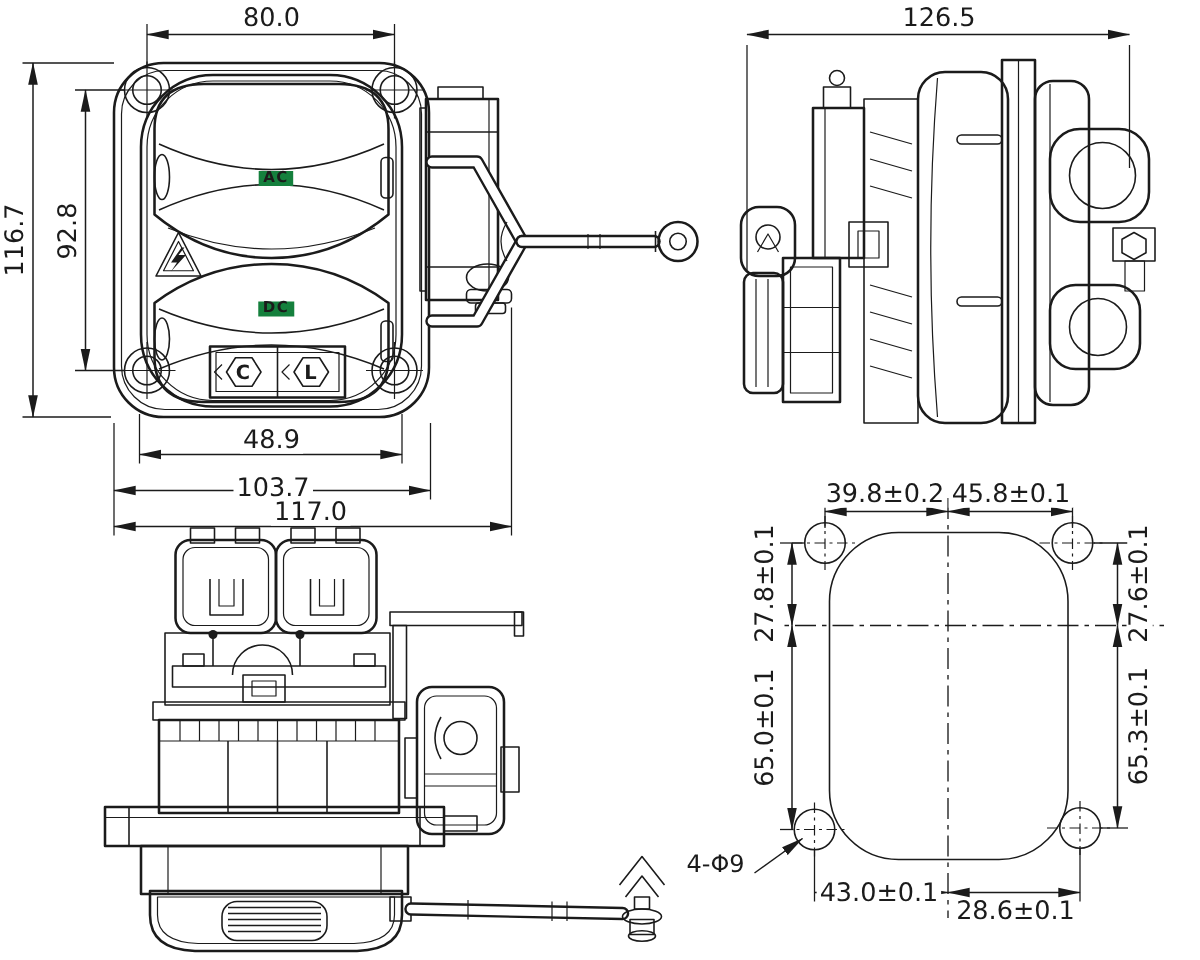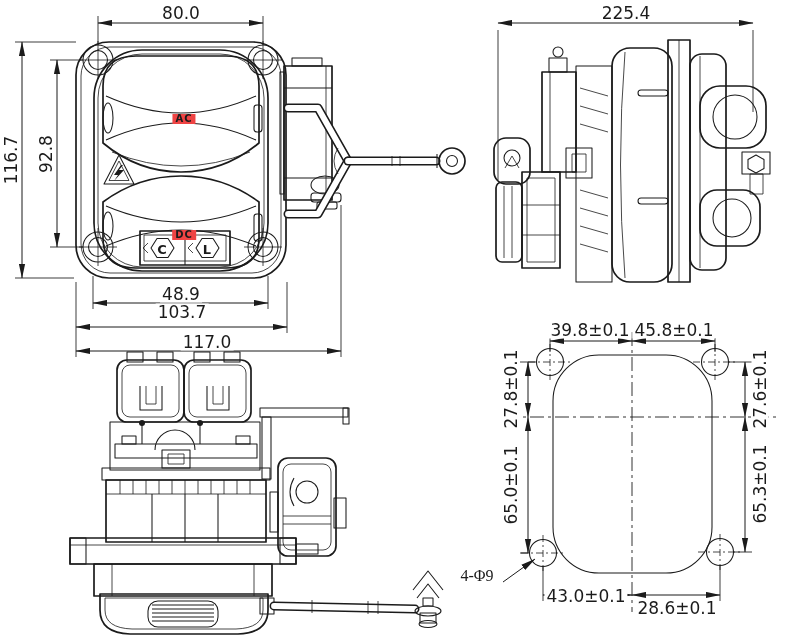--- a/index.html
+++ b/index.html
@@ -3,23 +3,23 @@
 <meta charset="utf-8">
 <style>
   html,body{margin:0;padding:0;background:#e8e8e8;}
   #canvas{position:relative;width:800px;height:640px;background:#ffffff;overflow:hidden;
           font-family:"DejaVu Sans","Liberation Sans",sans-serif;}
   svg{position:absolute;left:0;top:0;}
   .lbl{position:absolute;transform:translate(-50%,-50%);white-space:nowrap;
        color:#1b1b1b;font-size:17px;line-height:1;background:#fff;padding:0 2px;}
   .vlbl{position:absolute;transform:translate(-50%,-50%) rotate(-90deg);white-space:nowrap;
        color:#1b1b1b;font-size:17px;line-height:1;background:#fff;padding:0 2px;}
-  .port{font-size:10px;font-weight:600;letter-spacing:1px;background:#ef4444;padding:0 3px;}
+  .port{font-size:10px;font-weight:600;letter-spacing:1px;background:#15803d;padding:0 3px;}
   .badge{font-size:13px;font-weight:700;background:transparent;padding:0;}
-  .note{font-size:16px;font-family:Liberation Serif, serif;}
+  .note{font-size:16px;}
   
   .o16{stroke:#1b1b1b;stroke-width:1.7;fill:none;stroke-linejoin:round;}
   .o10{stroke:#1b1b1b;stroke-width:1.05;fill:none;stroke-linejoin:round;}
   .o08{stroke:#1b1b1b;stroke-width:0.8;fill:none;stroke-linejoin:round;}
   .dimline{stroke:#1b1b1b;stroke-width:1;fill:none;marker-start:url(#ar);marker-end:url(#ar);}
   .ldr{stroke:#1b1b1b;stroke-width:1;fill:none;marker-end:url(#ar);}
   .ext{stroke:#1b1b1b;stroke-width:0.85;fill:none;}
   .cl{stroke:#1b1b1b;stroke-width:0.9;fill:none;stroke-dasharray:14 4 3 4;}
   .hc{stroke:#1b1b1b;stroke-width:0.8;fill:none;stroke-dasharray:7 3 2 3;}
   .so{stroke:#1b1b1b;stroke-width:9;fill:none;stroke-linejoin:round;stroke-linecap:round;}
@@ -347,30 +347,30 @@
       <line class="dimline" x1="632" y1="595" x2="720" y2="595"></line>
       <line class="ldr" x1="503" y1="582" x2="535" y2="559"></line>
     </g>
   </g>
 </svg>
 
 <span class="lbl" style="left:181px;top:13px">80.0</span>
 <span class="vlbl" style="left:11px;top:160px">116.7</span>
 <span class="vlbl" style="left:46px;top:154px">92.8</span>
 <span class="lbl" style="left:181px;top:294px">48.9</span>
-<span class="lbl" style="left:182px;top:312px">103.7</span>
+<span class="lbl" style="left:182px;top:326px">103.7</span>
 <span class="lbl" style="left:207px;top:342px">117.0</span>
 <span class="lbl port" style="left:184px;top:119px">AC</span>
-<span class="lbl port" style="left:184px;top:235px">DC</span>
+<span class="lbl port" style="left:184px;top:206px">DC</span>
 <span class="lbl badge" style="left:162px;top:249px">C</span>
 <span class="lbl badge" style="left:207px;top:249px">L</span>
 
-<span class="lbl" style="left:626px;top:13px">225.4</span>
-
-<span class="lbl" style="left:590px;top:330px">39.8±0.1</span>
+<span class="lbl" style="left:626px;top:13px">126.5</span>
+
+<span class="lbl" style="left:590px;top:330px">39.8±0.2</span>
 <span class="lbl" style="left:674px;top:330px">45.8±0.1</span>
 <span class="vlbl" style="left:511px;top:389px">27.8±0.1</span>
 <span class="vlbl" style="left:511px;top:485px">65.0±0.1</span>
 <span class="vlbl" style="left:760px;top:389px">27.6±0.1</span>
 <span class="vlbl" style="left:760px;top:484px">65.3±0.1</span>
 <span class="lbl" style="left:586px;top:596px">43.0±0.1</span>
 <span class="lbl" style="left:677px;top:608px">28.6±0.1</span>
 <span class="lbl note" style="left:477px;top:576px">4-Φ9</span>
 
 </div>

